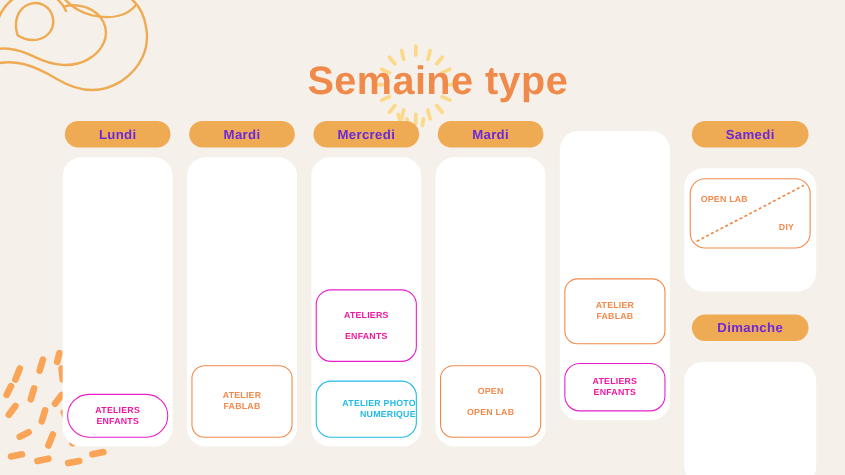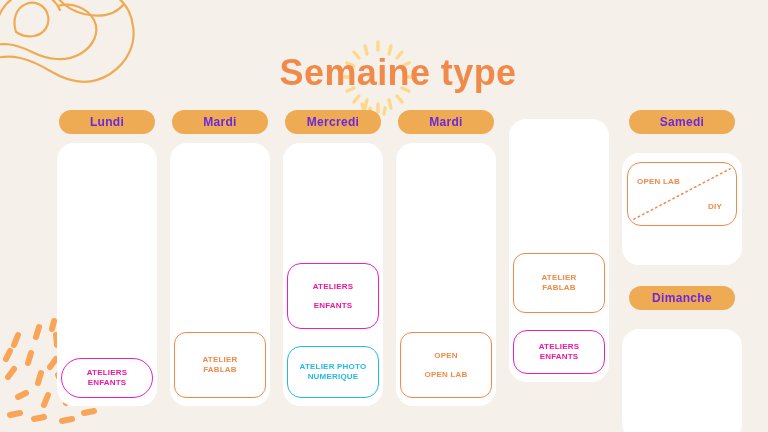--- a/index.html
+++ b/index.html
@@ -122,21 +122,21 @@
     flex-direction: column;
     align-items: center;
     justify-content: center;
     background: #ffffff;
     margin-bottom: 4px;
   }
   .event:last-child { margin-bottom: 0; }
   .event .line { display: block; }
 
   .ev-pink   { border-color: #ea1ecb; color: #f0179e; }
-  .ev-cyan   { border-color: #22bbe8; color: #22bbe8; }
+  .ev-cyan   { border-color: #22bbe8; color: #22bbe8; align-items: flex-end; }
   .ev-orange { border-color: #f08a4b; color: #f08a4b; border-radius: 12px; }
 
   .h-40 { height: 40px; border-radius: 20px; }
   .h-44 { height: 44px; }
   .h-52 { height: 52px; }
   .h-60 { height: 60px; }
   .h-66 { height: 66px; }
 
   .spaced .line + .line { margin-top: 9px; }
 

